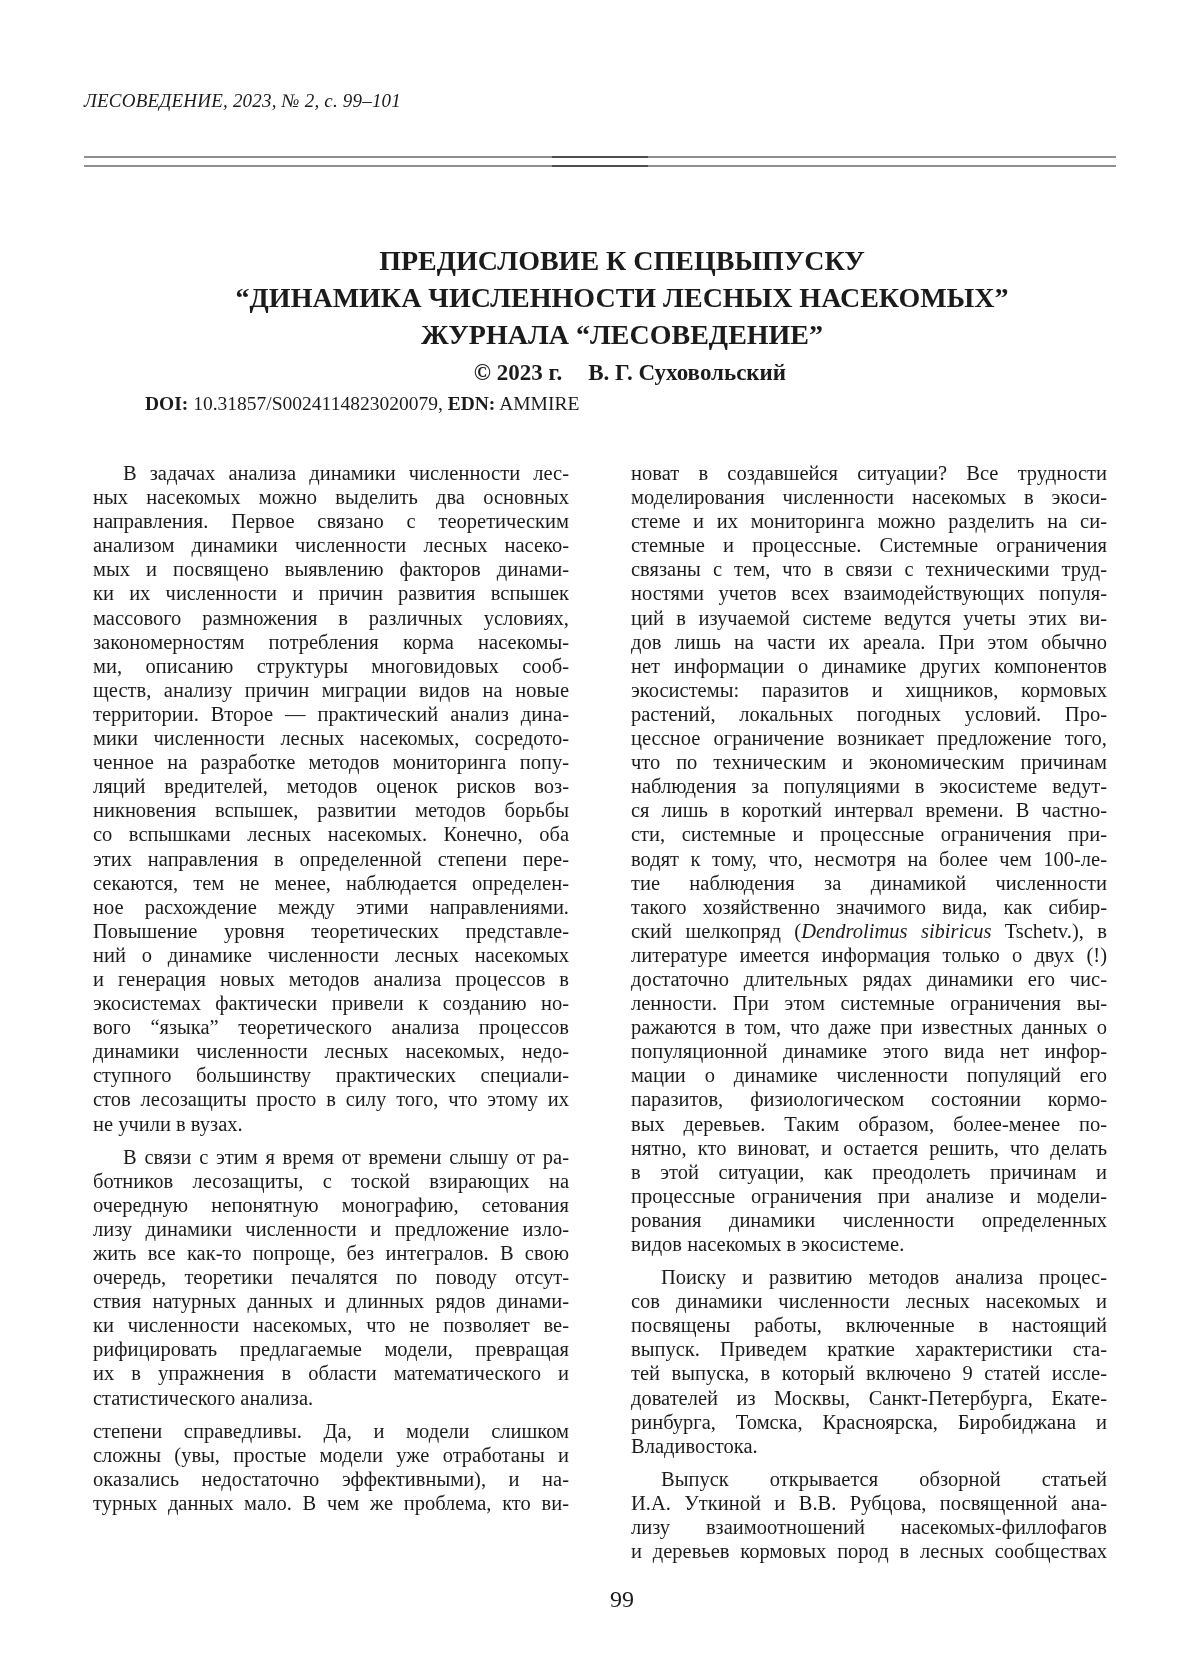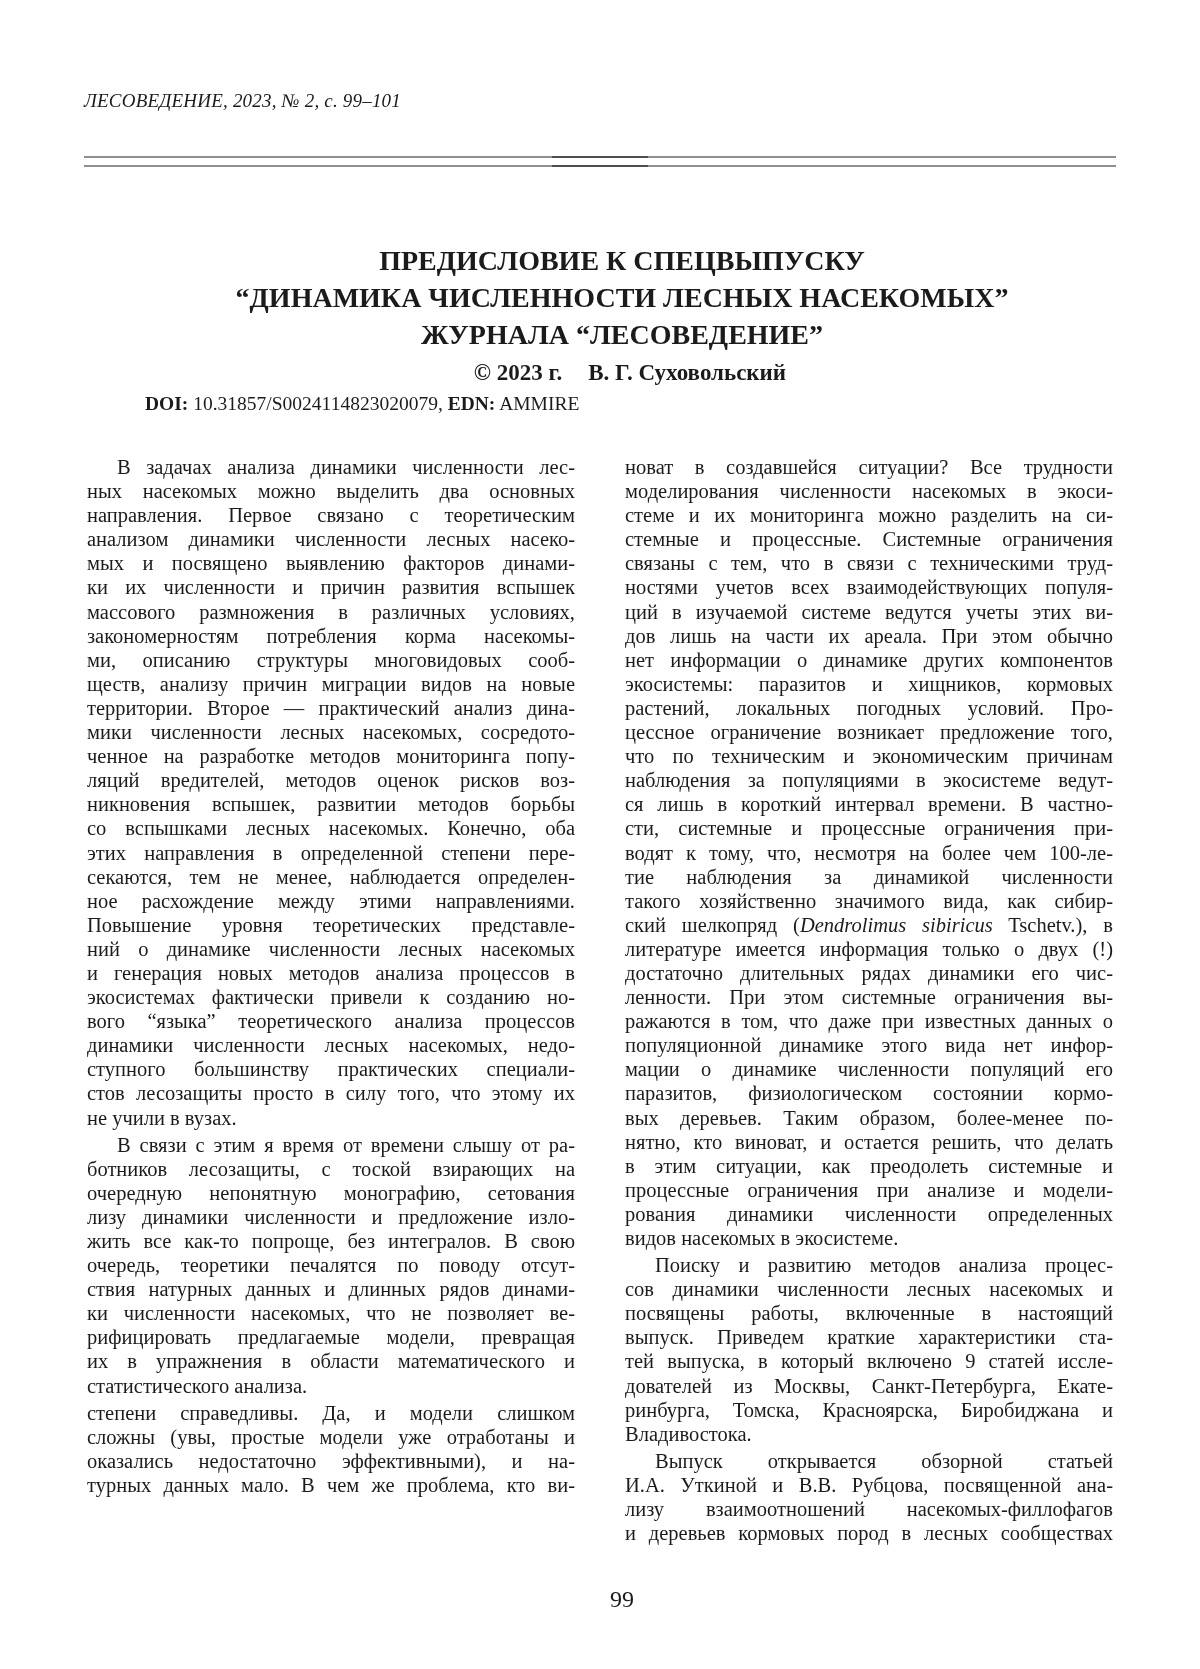--- a/index.html
+++ b/index.html
@@ -69,21 +69,21 @@
     width: 1032px;
     display: flex;
     gap: 44px;
   }
   .col {
     flex: 1 1 0;
     min-width: 0;
     font-size: 20.5px;
     line-height: 24.1px;
   }
-  .para { margin: 3px; }
+  .para { margin: 9px; }
   .line {
     text-align: justify;
     text-align-last: justify;
     white-space: normal;
   }
   .line.end { text-align-last: left; }
   .line.first { text-indent: 30px; }
   .page-number {
     position: absolute;
     top: 1538px;
@@ -201,21 +201,21 @@
           <div class="line">ский шелкопряд (<i>Dendrolimus sibiricus</i> Tschetv.), в</div>
           <div class="line">литературе имеется информация только о двух (!)</div>
           <div class="line">достаточно длительных рядах динамики его чис-</div>
           <div class="line">ленности. При этом системные ограничения вы-</div>
           <div class="line">ражаются в том, что даже при известных данных о</div>
           <div class="line">популяционной динамике этого вида нет инфор-</div>
           <div class="line">мации о динамике численности популяций его</div>
           <div class="line">паразитов, физиологическом состоянии кормо-</div>
           <div class="line">вых деревьев. Таким образом, более-менее по-</div>
           <div class="line">нятно, кто виноват, и остается решить, что делать</div>
-          <div class="line">в этим ситуации, как преодолеть системные и</div>
+          <div class="line">в этой ситуации, как преодолеть причинам и</div>
           <div class="line">процессные ограничения при анализе и модели-</div>
           <div class="line">рования динамики численности определенных</div>
           <div class="line end">видов насекомых в экосистеме.</div>
         </div>
         <div class="para">
           <div class="line first">Поиску и развитию методов анализа процес-</div>
           <div class="line">сов динамики численности лесных насекомых и</div>
           <div class="line">посвящены работы, включенные в настоящий</div>
           <div class="line">выпуск. Приведем краткие характеристики ста-</div>
           <div class="line">тей выпуска, в который включено 9 статей иссле-</div>

